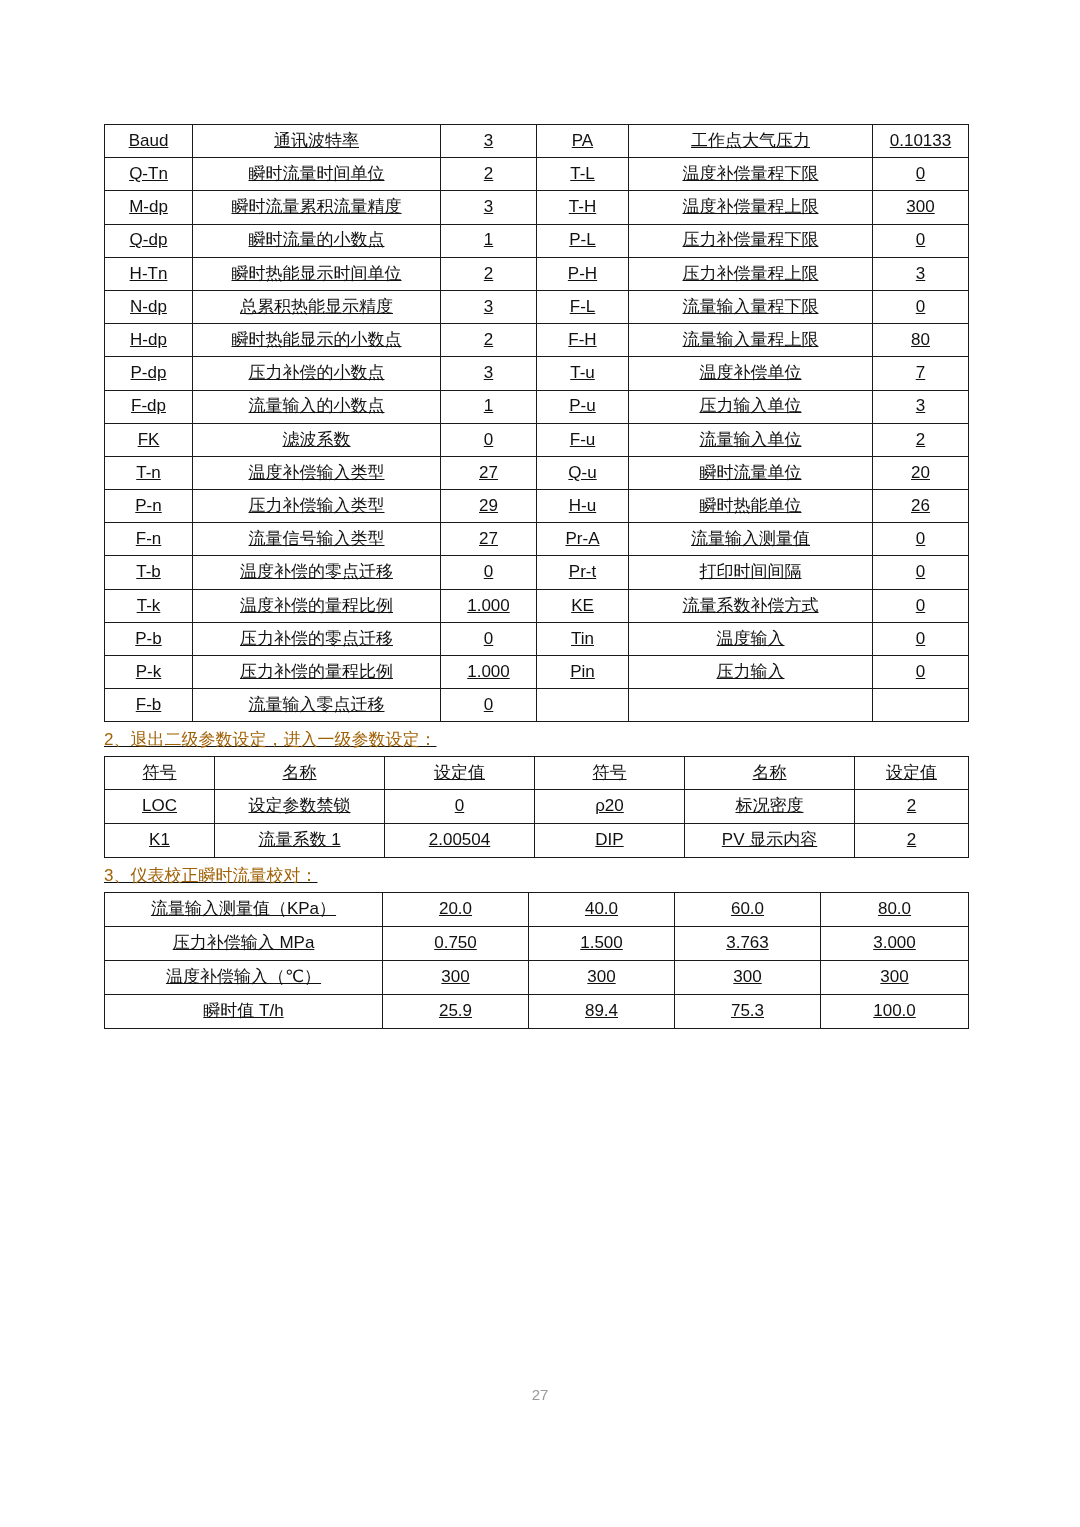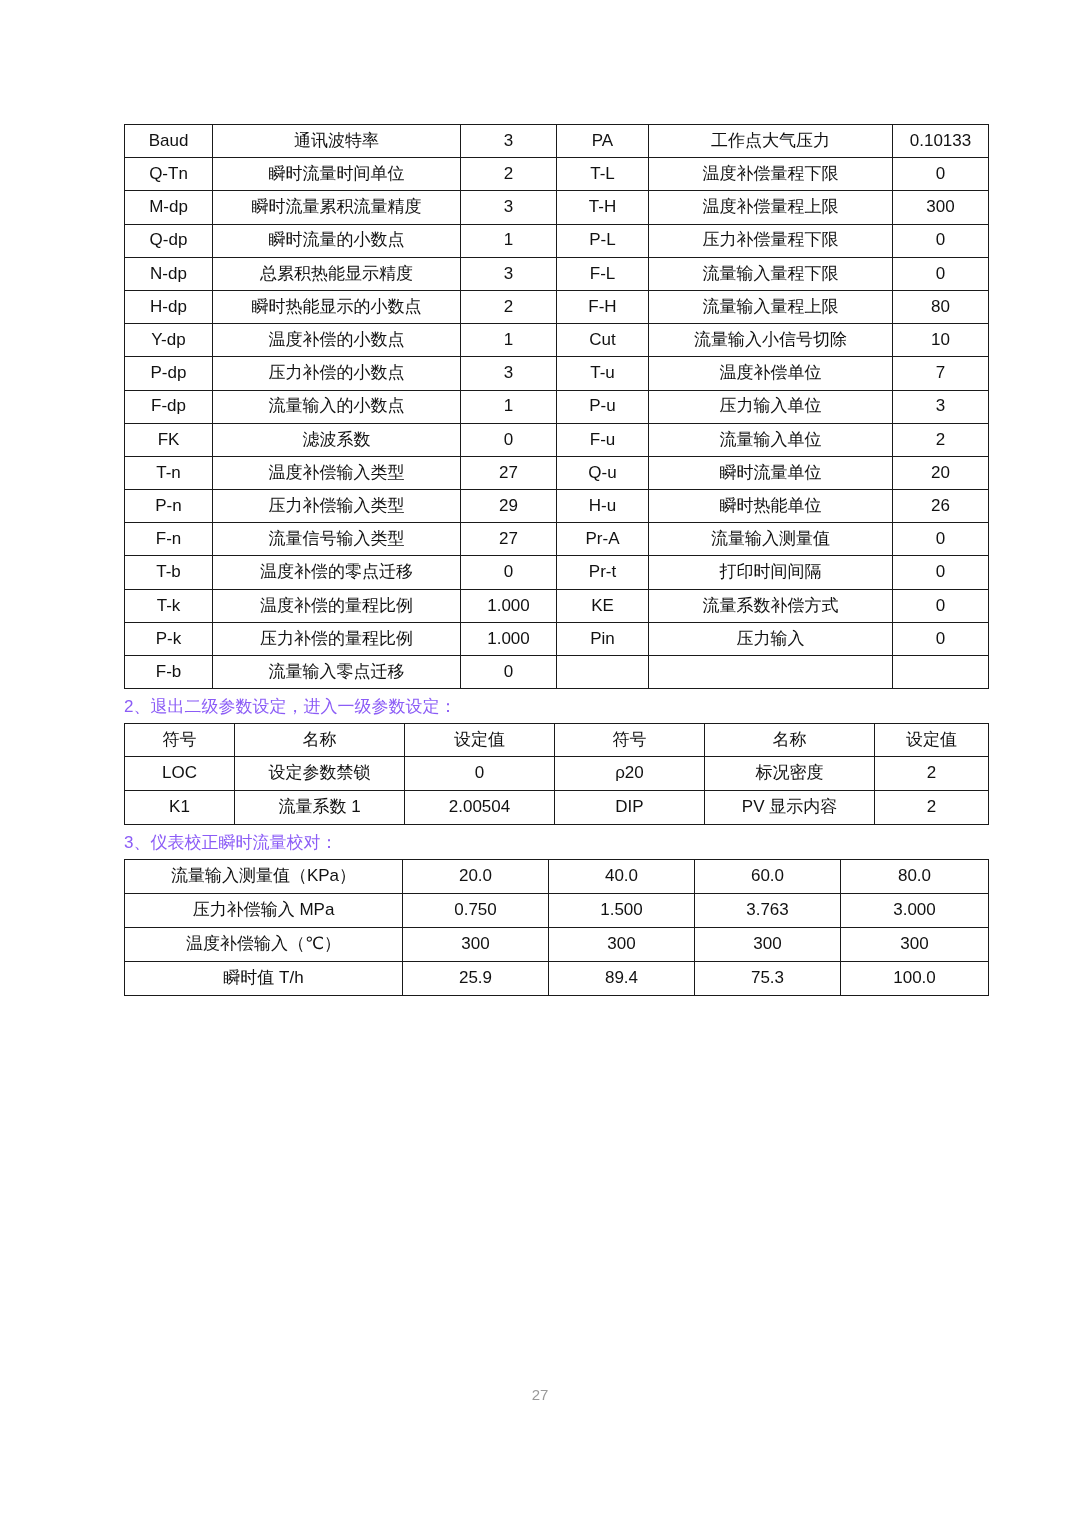--- a/index.html
+++ b/index.html
@@ -16,23 +16,24 @@
   }
   .page {
     position: absolute;
     left: 0; top: 0;
     width: 1080px;
     height: 1527px;
     box-sizing: border-box;
   }
   .content {
     position: absolute;
-    left: 124px;
+    left: 104px;
     top: 124px;
     width: 864px;
+    text-decoration: underline;
   }
   table {
     border-collapse: collapse;
     width: 100%;
     table-layout: fixed;
   }
   table td, table th {
     border: 1px solid #1a1a1a;
     font-weight: normal;
     font-size: 17px;
@@ -51,21 +52,21 @@
   .t-main col.c4 { width: 92px; }
   .t-main col.c5 { width: 244px; }
   .t-main col.c6 { width: 96px; }
 
   .t-main td { height: 30.2px; }
 
   .note {
     font-size: 17px;
     margin: 6px 0 4px 0;
     line-height: 1.4;
-    color: #8b5cf6;
+    color: #a16207;
   }
 
   
   .t-second col.s1 { width: 110px; }
   .t-second col.s2 { width: 170px; }
   .t-second col.s3 { width: 150px; }
   .t-second col.s4 { width: 150px; }
   .t-second col.s5 { width: 170px; }
   .t-second col.s6 { width: 114px; }
   .t-second td { height: 31px; text-align: center; }
@@ -130,42 +131,42 @@
         </tr>
         <tr>
           <td>Q-dp</td>
           <td>瞬时流量的小数点</td>
           <td>1</td>
           <td>P-L</td>
           <td>压力补偿量程下限</td>
           <td>0</td>
         </tr>
         <tr>
+          <td>H-Tn</td>
+          <td>瞬时热能显示时间单位</td>
+          <td>2</td>
+          <td>P-H</td>
+          <td>压力补偿量程上限</td>
+          <td>3</td>
+        </tr>
+        <tr>
           <td>N-dp</td>
           <td>总累积热能显示精度</td>
           <td>3</td>
           <td>F-L</td>
           <td>流量输入量程下限</td>
           <td>0</td>
         </tr>
         <tr>
           <td>H-dp</td>
           <td>瞬时热能显示的小数点</td>
           <td>2</td>
           <td>F-H</td>
           <td>流量输入量程上限</td>
           <td>80</td>
-        </tr>
-        <tr>
-          <td>Y-dp</td>
-          <td>温度补偿的小数点</td>
-          <td>1</td>
-          <td>Cut</td>
-          <td>流量输入小信号切除</td>
-          <td>10</td>
         </tr>
         <tr>
           <td>P-dp</td>
           <td>压力补偿的小数点</td>
           <td>3</td>
           <td>T-u</td>
           <td>温度补偿单位</td>
           <td>7</td>
         </tr>
         <tr>
@@ -215,20 +216,28 @@
           <td>Pr-t</td>
           <td>打印时间间隔</td>
           <td>0</td>
         </tr>
         <tr>
           <td>T-k</td>
           <td>温度补偿的量程比例</td>
           <td>1.000</td>
           <td>KE</td>
           <td>流量系数补偿方式</td>
+          <td>0</td>
+        </tr>
+        <tr>
+          <td>P-b</td>
+          <td>压力补偿的零点迁移</td>
+          <td>0</td>
+          <td>Tin</td>
+          <td>温度输入</td>
           <td>0</td>
         </tr>
         <tr>
           <td>P-k</td>
           <td>压力补偿的量程比例</td>
           <td>1.000</td>
           <td>Pin</td>
           <td>压力输入</td>
           <td>0</td>
         </tr>

